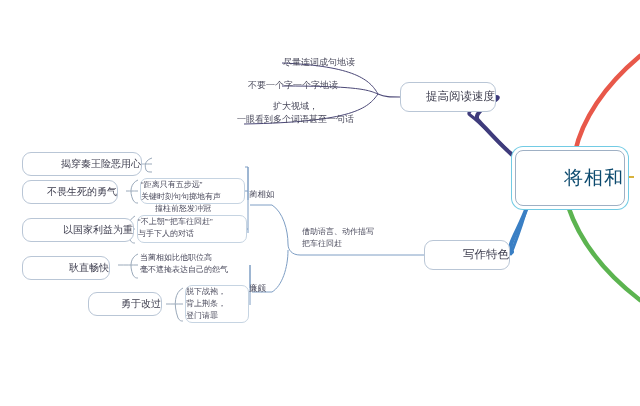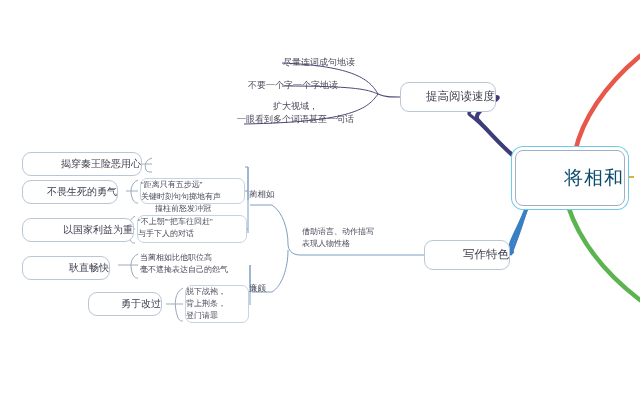--- a/index.html
+++ b/index.html
@@ -189,16 +189,16 @@
 
   <div id="g1" class="glabel">
     <span>蔺相如</span>
   </div>
   <div id="g2" class="glabel">
     <span>廉颇</span>
   </div>
 
   <div id="w1" class="detail">
     <div>借助语言、动作描写</div>
-    <div>表现人物性格</div>
+    <div>把车往回赶</div>
   </div>
 
 </div>
 
 </body></html>

